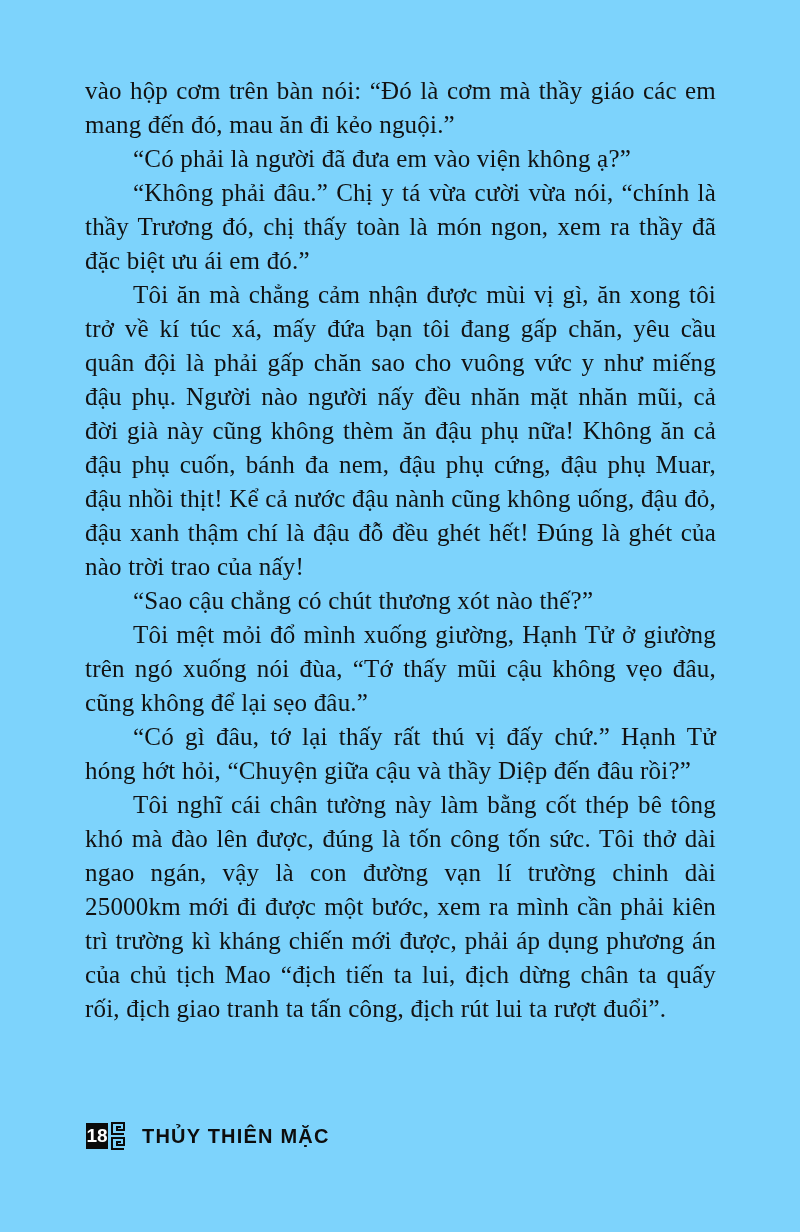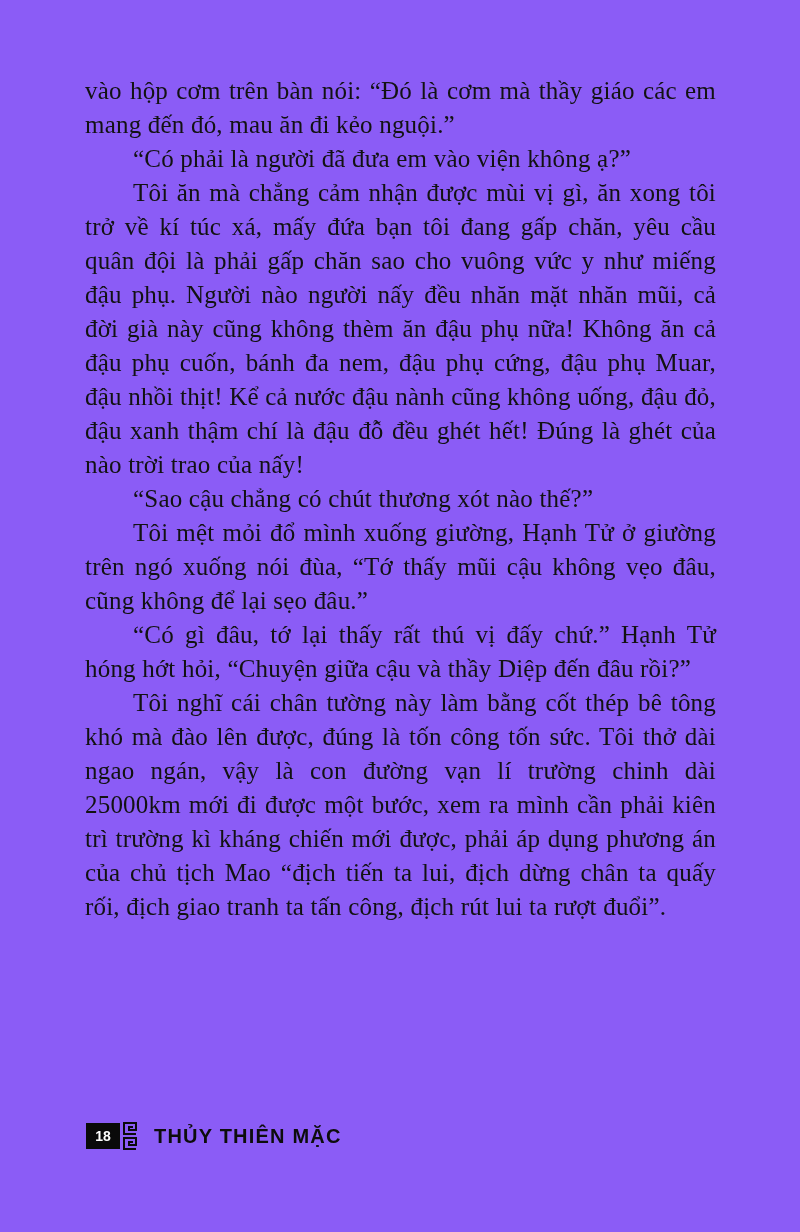--- a/index.html
+++ b/index.html
@@ -9,21 +9,21 @@
   body {
     width: 800px;
     height: 1232px;
     background: #ffffff;
     overflow: hidden;
   }
   .page {
     position: relative;
     width: 800px;
     height: 1232px;
-    background: #8b5cf6;
+    background: #7dd3fc;
     font-family: "Liberation Serif", "DejaVu Serif", serif;
     text-decoration: underline;
   }
   .body-text {
     position: absolute;
     left: 85px;
     top: 74px;
     width: 631px;
     font-size: 25px;
     line-height: 34px;
@@ -43,27 +43,27 @@
     left: 86px;
     top: 1122px;
     height: 28px;
     display: flex;
     align-items: center;
   }
   .page-badge {
     display: flex;
     align-items: center;
     justify-content: center;
-    width: 34px;
+    width: 22px;
     height: 26px;
     background: #0a0a0a;
     color: #ffffff;
     font-family: "Liberation Sans", "DejaVu Sans", sans-serif;
     font-weight: bold;
-    font-size: 14px;
+    font-size: 19px;
   }
   .ornament {
     display: flex;
     align-items: center;
     margin-left: 2px;
     height: 28px;
   }
   .book-title {
     margin-left: 16px;
     font-family: "Liberation Sans", "DejaVu Sans", sans-serif;
@@ -75,20 +75,21 @@
   }
 </style>
 </head>
 <body>
 
 <div class="page">
 
   <main class="body-text" id="paragraphs">
       <p class="para">vào hộp cơm trên bàn nói: “Đó là cơm mà thầy giáo các em mang đến đó, mau ăn đi kẻo nguội.”</p>
       <p class="para indent">“Có phải là người đã đưa em vào viện không ạ?”</p>
+      <p class="para indent">“Không phải đâu.” Chị y tá vừa cười vừa nói, “chính là thầy Trương đó, chị thấy toàn là món ngon, xem ra thầy đã đặc biệt ưu ái em đó.”</p>
       <p class="para indent">Tôi ăn mà chẳng cảm nhận được mùi vị gì, ăn xong tôi trở về kí túc xá, mấy đứa bạn tôi đang gấp chăn, yêu cầu quân đội là phải gấp chăn sao cho vuông vức y như miếng đậu phụ. Người nào người nấy đều nhăn mặt nhăn mũi, cả đời già này cũng không thèm ăn đậu phụ nữa! Không ăn cả đậu phụ cuốn, bánh đa nem, đậu phụ cứng, đậu phụ Muar, đậu nhồi thịt! Kể cả nước đậu nành cũng không uống, đậu đỏ, đậu xanh thậm chí là đậu đỗ đều ghét hết! Đúng là ghét của nào trời trao của nấy!</p>
       <p class="para indent">“Sao cậu chẳng có chút thương xót nào thế?”</p>
       <p class="para indent">Tôi mệt mỏi đổ mình xuống giường, Hạnh Tử ở giường trên ngó xuống nói đùa, “Tớ thấy mũi cậu không vẹo đâu, cũng không để lại sẹo đâu.”</p>
       <p class="para indent">“Có gì đâu, tớ lại thấy rất thú vị đấy chứ.” Hạnh Tử hóng hớt hỏi, “Chuyện giữa cậu và thầy Diệp đến đâu rồi?”</p>
       <p class="para indent">Tôi nghĩ cái chân tường này làm bằng cốt thép bê tông khó mà đào lên được, đúng là tốn công tốn sức. Tôi thở dài ngao ngán, vậy là con đường vạn lí trường chinh dài 25000km mới đi được một bước, xem ra mình cần phải kiên trì trường kì kháng chiến mới được, phải áp dụng phương án của chủ tịch Mao “địch tiến ta lui, địch dừng chân ta quấy rối, địch giao tranh ta tấn công, địch rút lui ta rượt đuổi”.</p>
     </main>
 
   <footer class="page-footer">
     <span class="page-badge">18</span>
     <span class="ornament">

